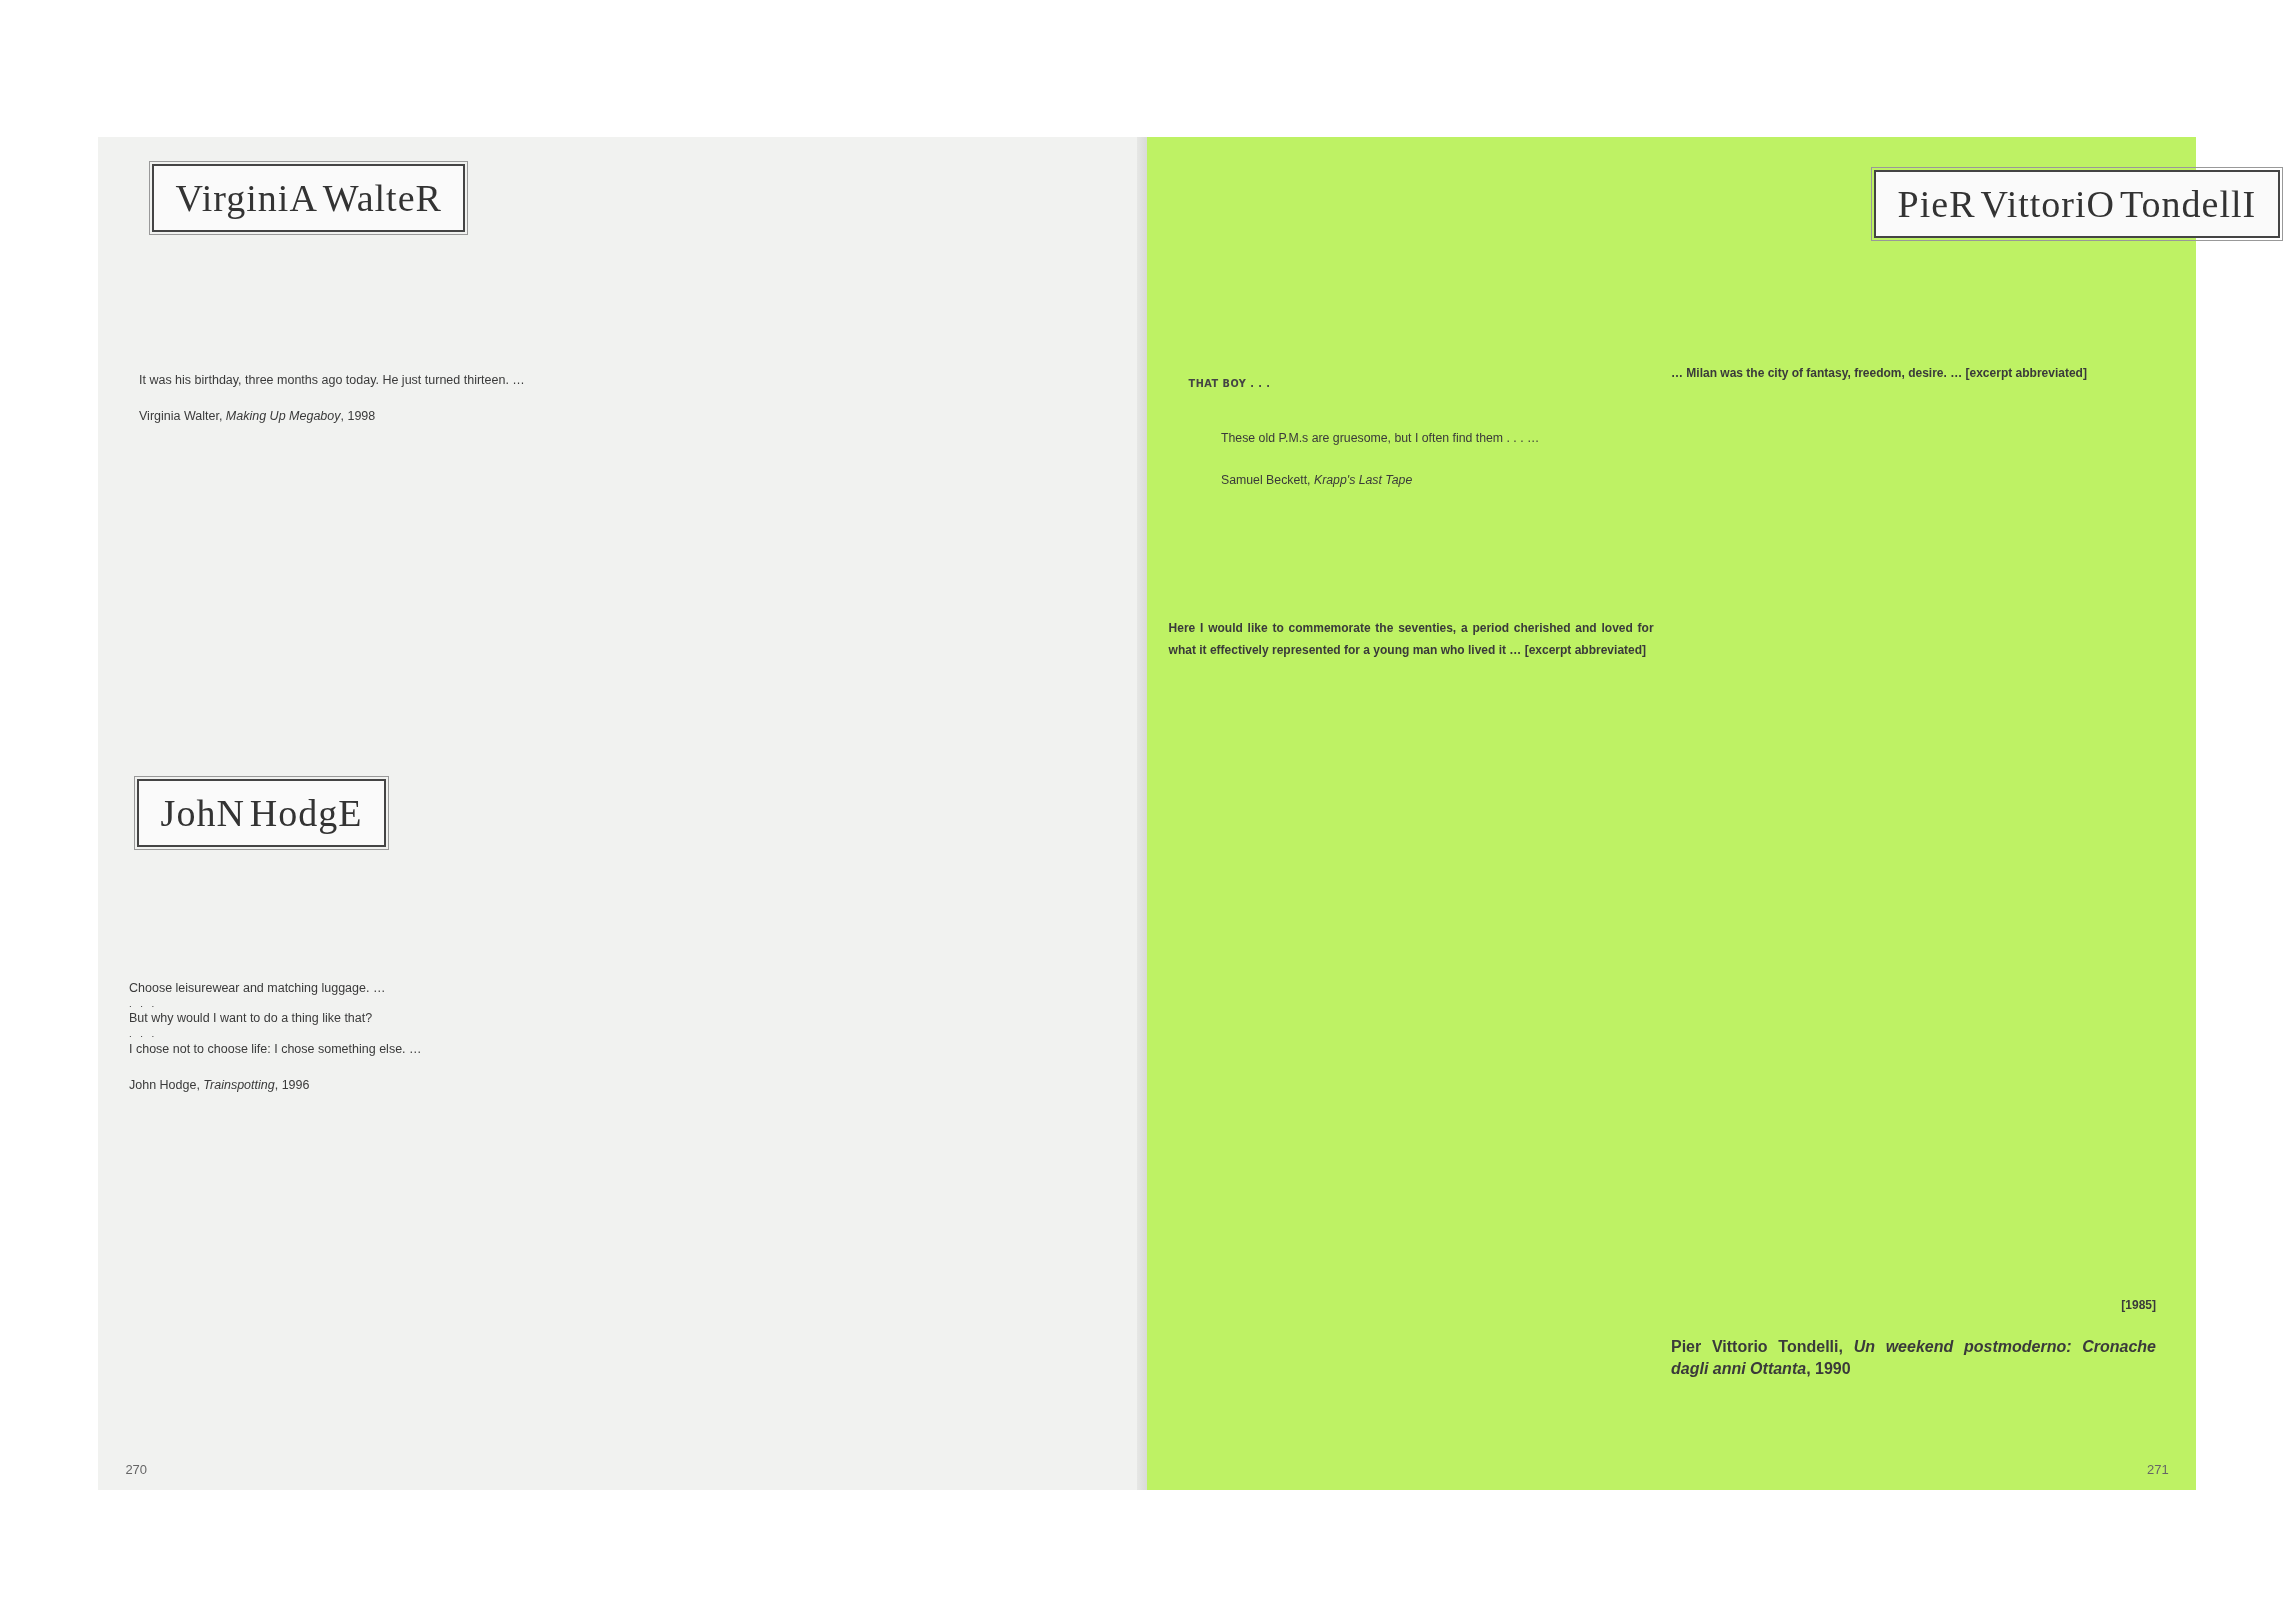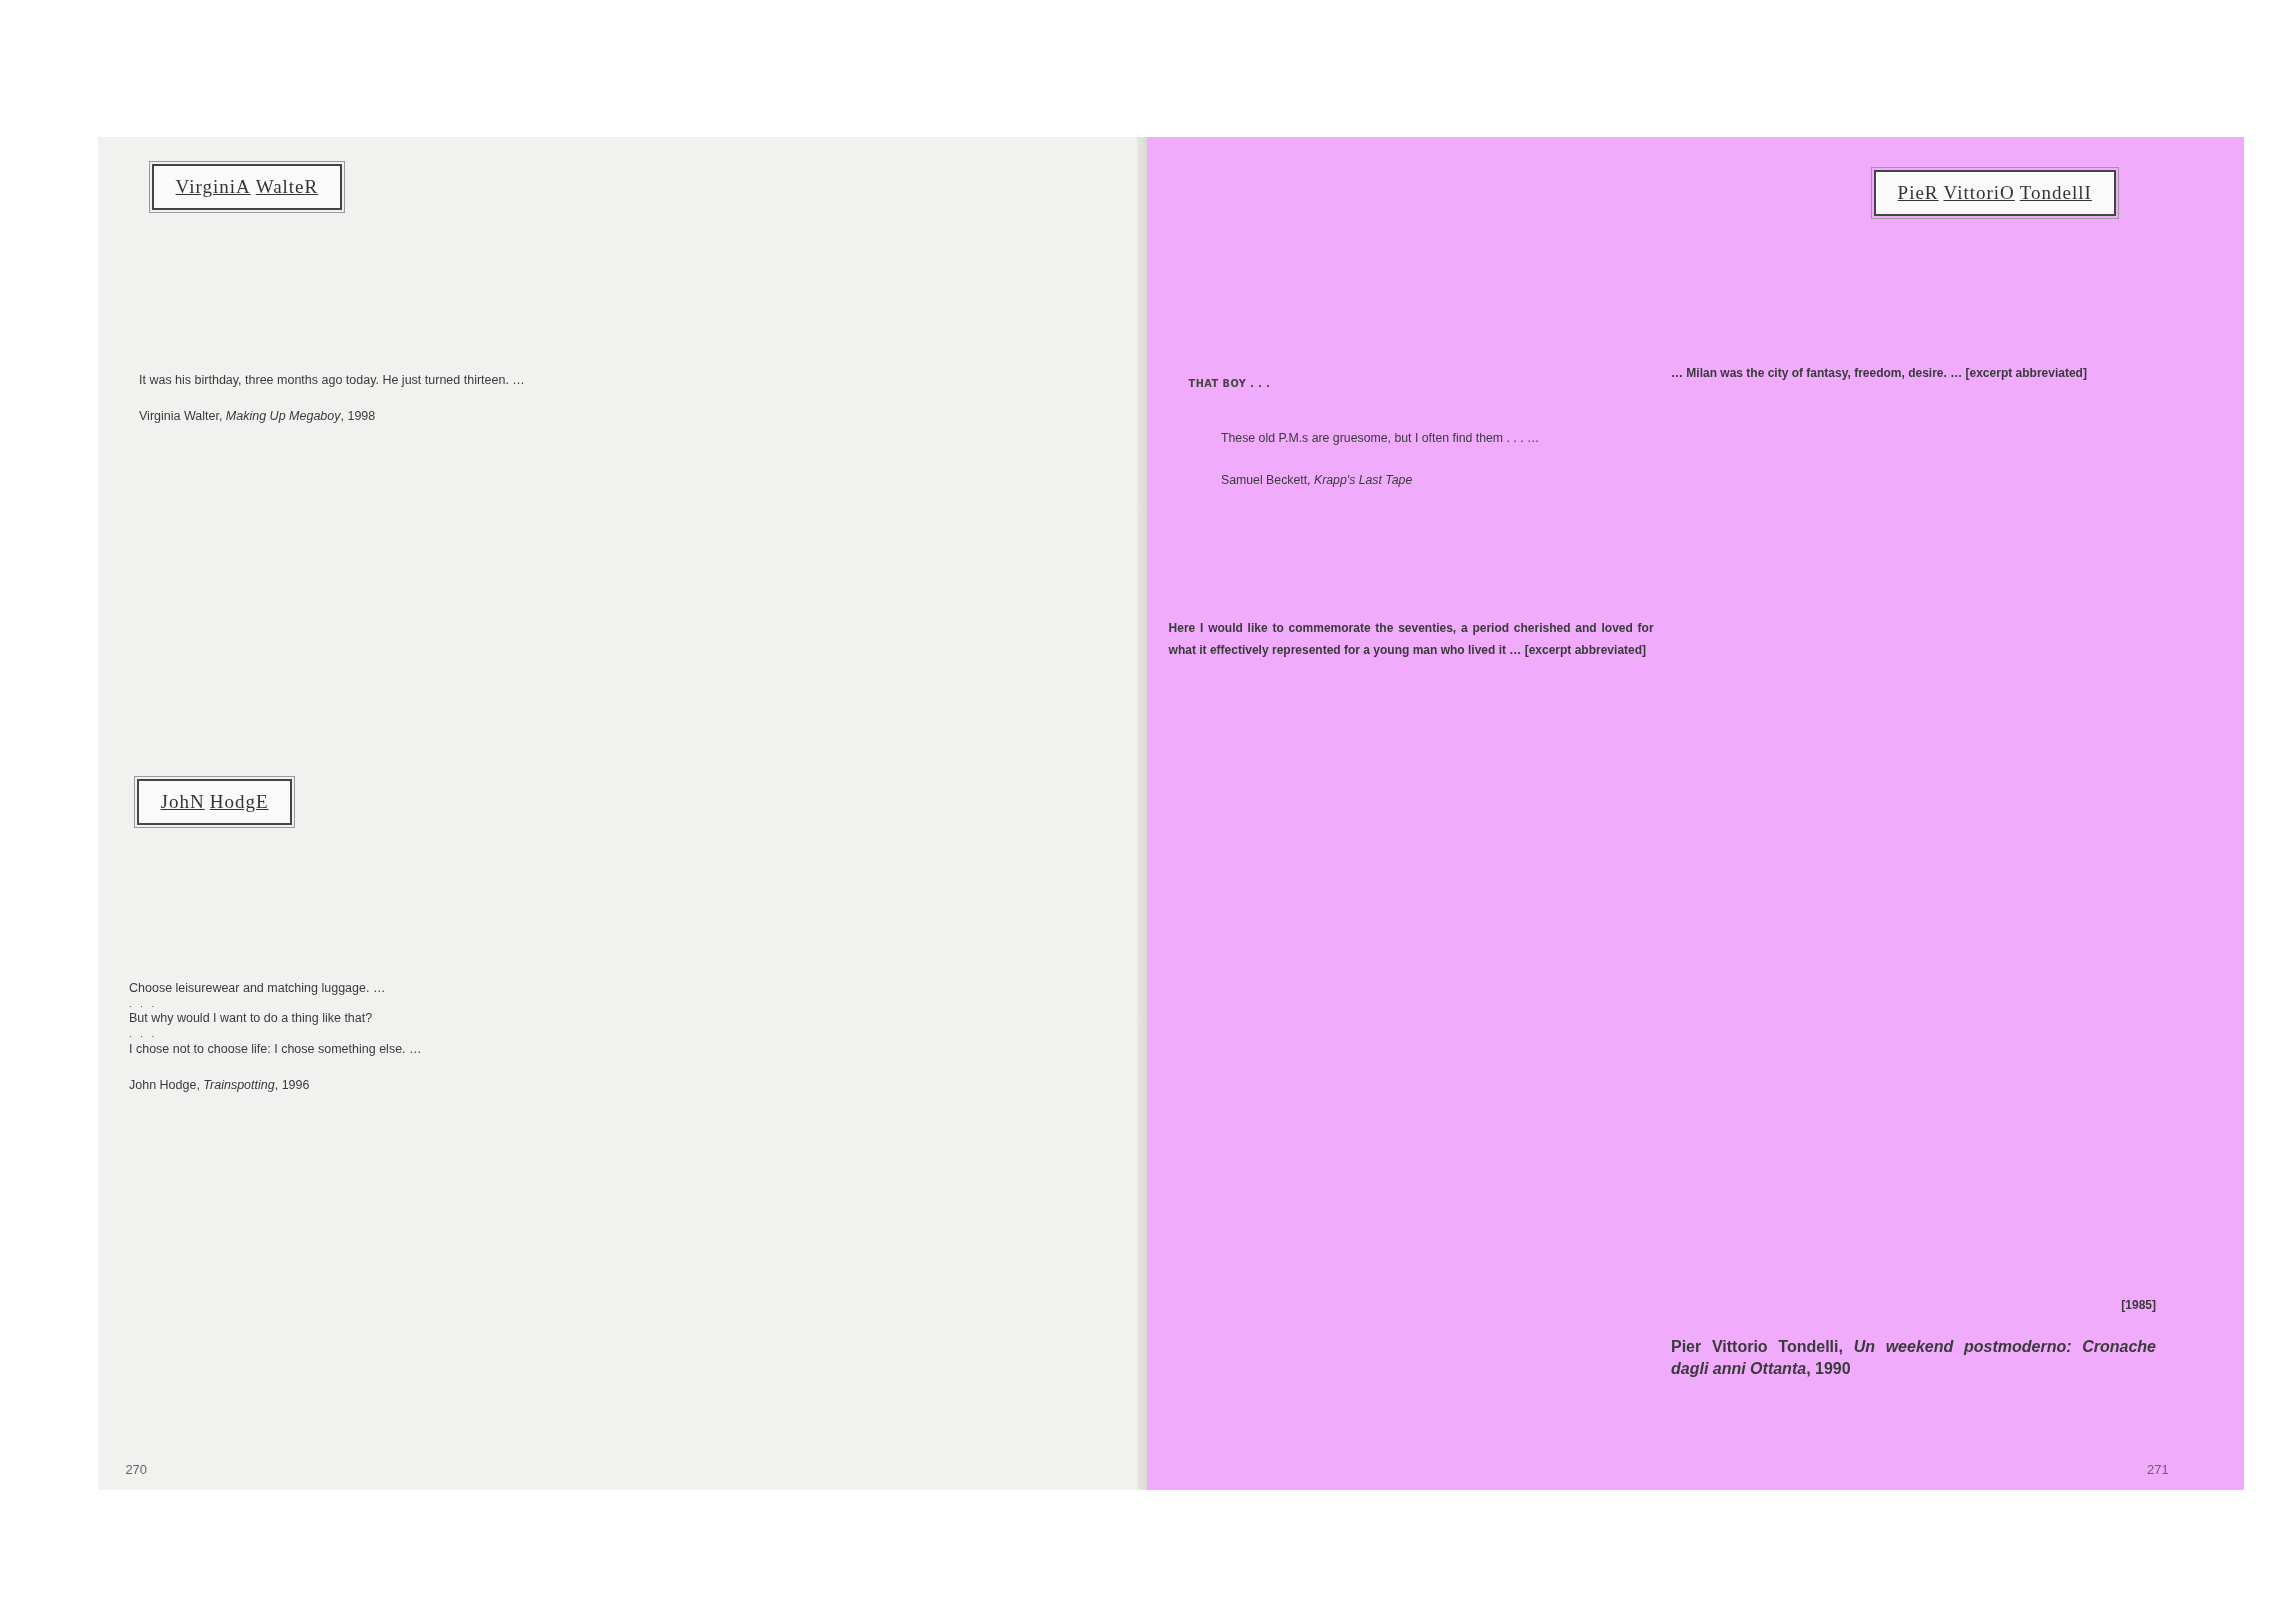--- a/index.html
+++ b/index.html
@@ -10,35 +10,35 @@
     overflow: hidden;
     font-family: "Liberation Sans", sans-serif;
     color: #3a3a3a;
   }
   .spread {
     position: absolute; left: 98px; top: 137px;
     width: 2098px; height: 1353px;
     background: #f3f4f2;
   }
   .page-left { position: absolute; left: 0; top: 0; width: 1049px; height: 1353px; background: #f1f2f0; }
-  .page-right { position: absolute; left: 1049px; top: 0; width: 1049px; height: 1353px; background: #f0abfc; padding-left: 48px; }
+  .page-right { position: absolute; left: 1049px; top: 0; width: 1049px; height: 1353px; background: #bef264; }
   .gutter {
     position: absolute; left: 1039px; top: 0; width: 23.5px; height: 1353px;
     background: linear-gradient(to right, #e6e7e5, #d8d9d7 45%, #eeefed);
   }
   .name-box {
     position: absolute;
     border: 2.9px solid #444;
     outline: 1px solid #999; outline-offset: 2px;
     background: #fafafa;
     font-family: "Liberation Serif", serif;
     color: #333; letter-spacing: 1px;
     padding: 9.8px 21.6px; white-space: nowrap;
   }
-  .name-box .big { font-size: 19px; text-decoration: underline; }
+  .name-box .big { font-size: 38px; }
   .text-block { position: absolute; font-size: 12.5px; line-height: 16.7px; text-align: justify; }
   .text-block p { margin: 0; }
   .attribution { margin-top: 19.6px !important; }
   .dots { letter-spacing: 2.9px; font-size: 9.8px; line-height: 13.7px; }
   .right-text { font-size: 12px; line-height: 22px; }
   .right-text p { margin: 0; font-weight: bold; }
   .kicker { position: absolute; font-family: "DejaVu Sans Condensed", "DejaVu Sans", sans-serif; font-weight: bold; font-size: 10.8px; letter-spacing: 0.5px; color: #444; margin-left: 20px; }
   .epigraph { position: absolute; font-size: 12.3px; line-height: 22px; text-align: justify; }
   .pagenum { position: absolute; font-size: 13px; color: #666; }
   .year-tag { text-align: right; }

